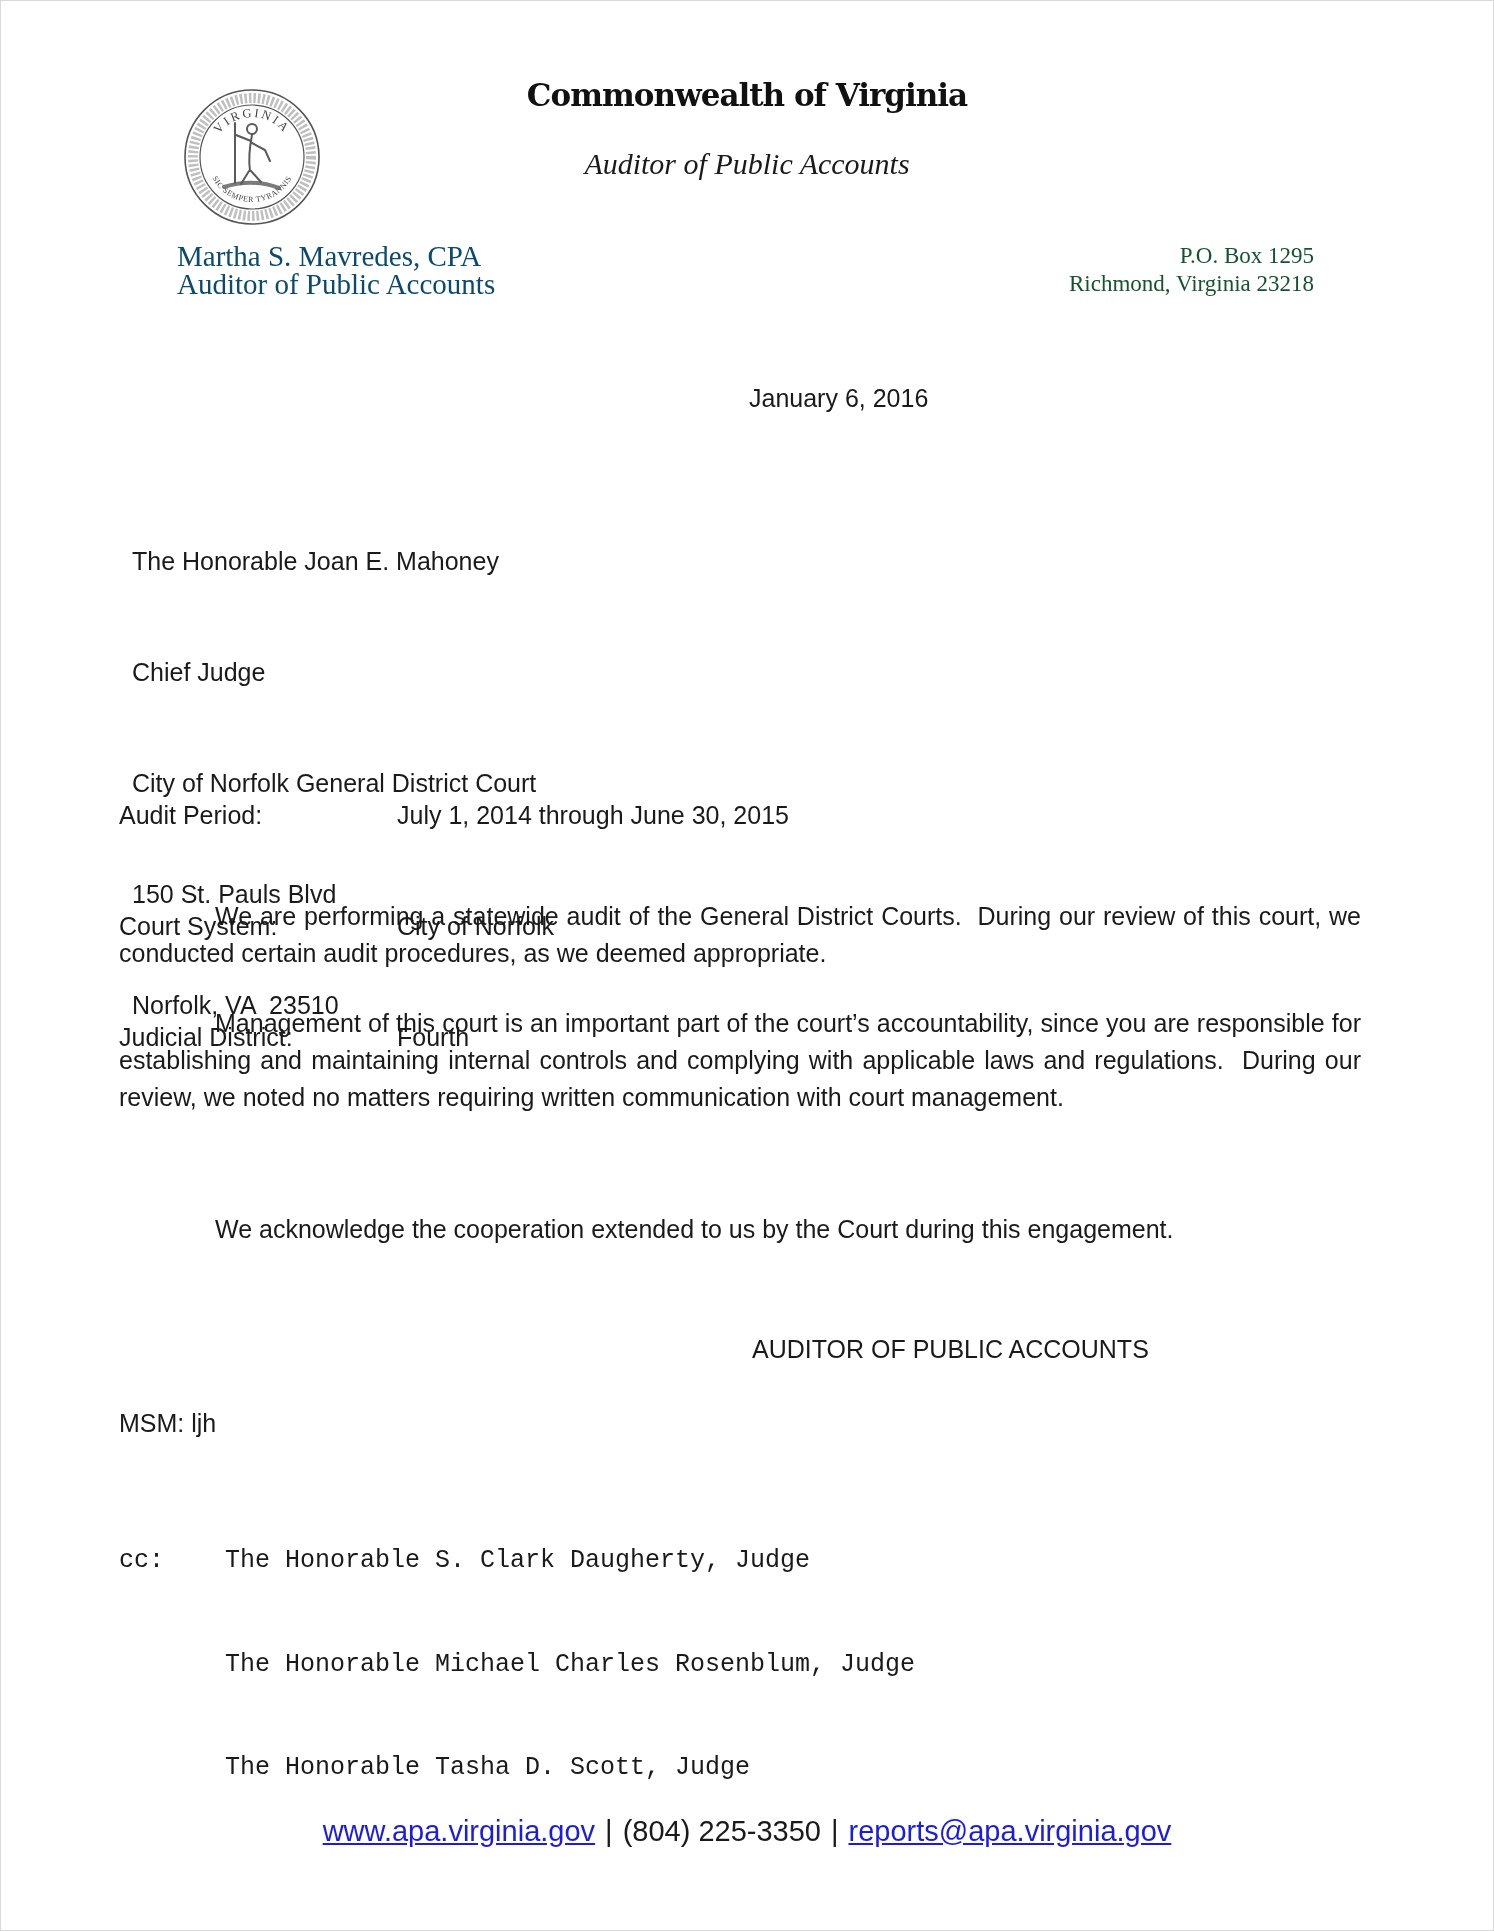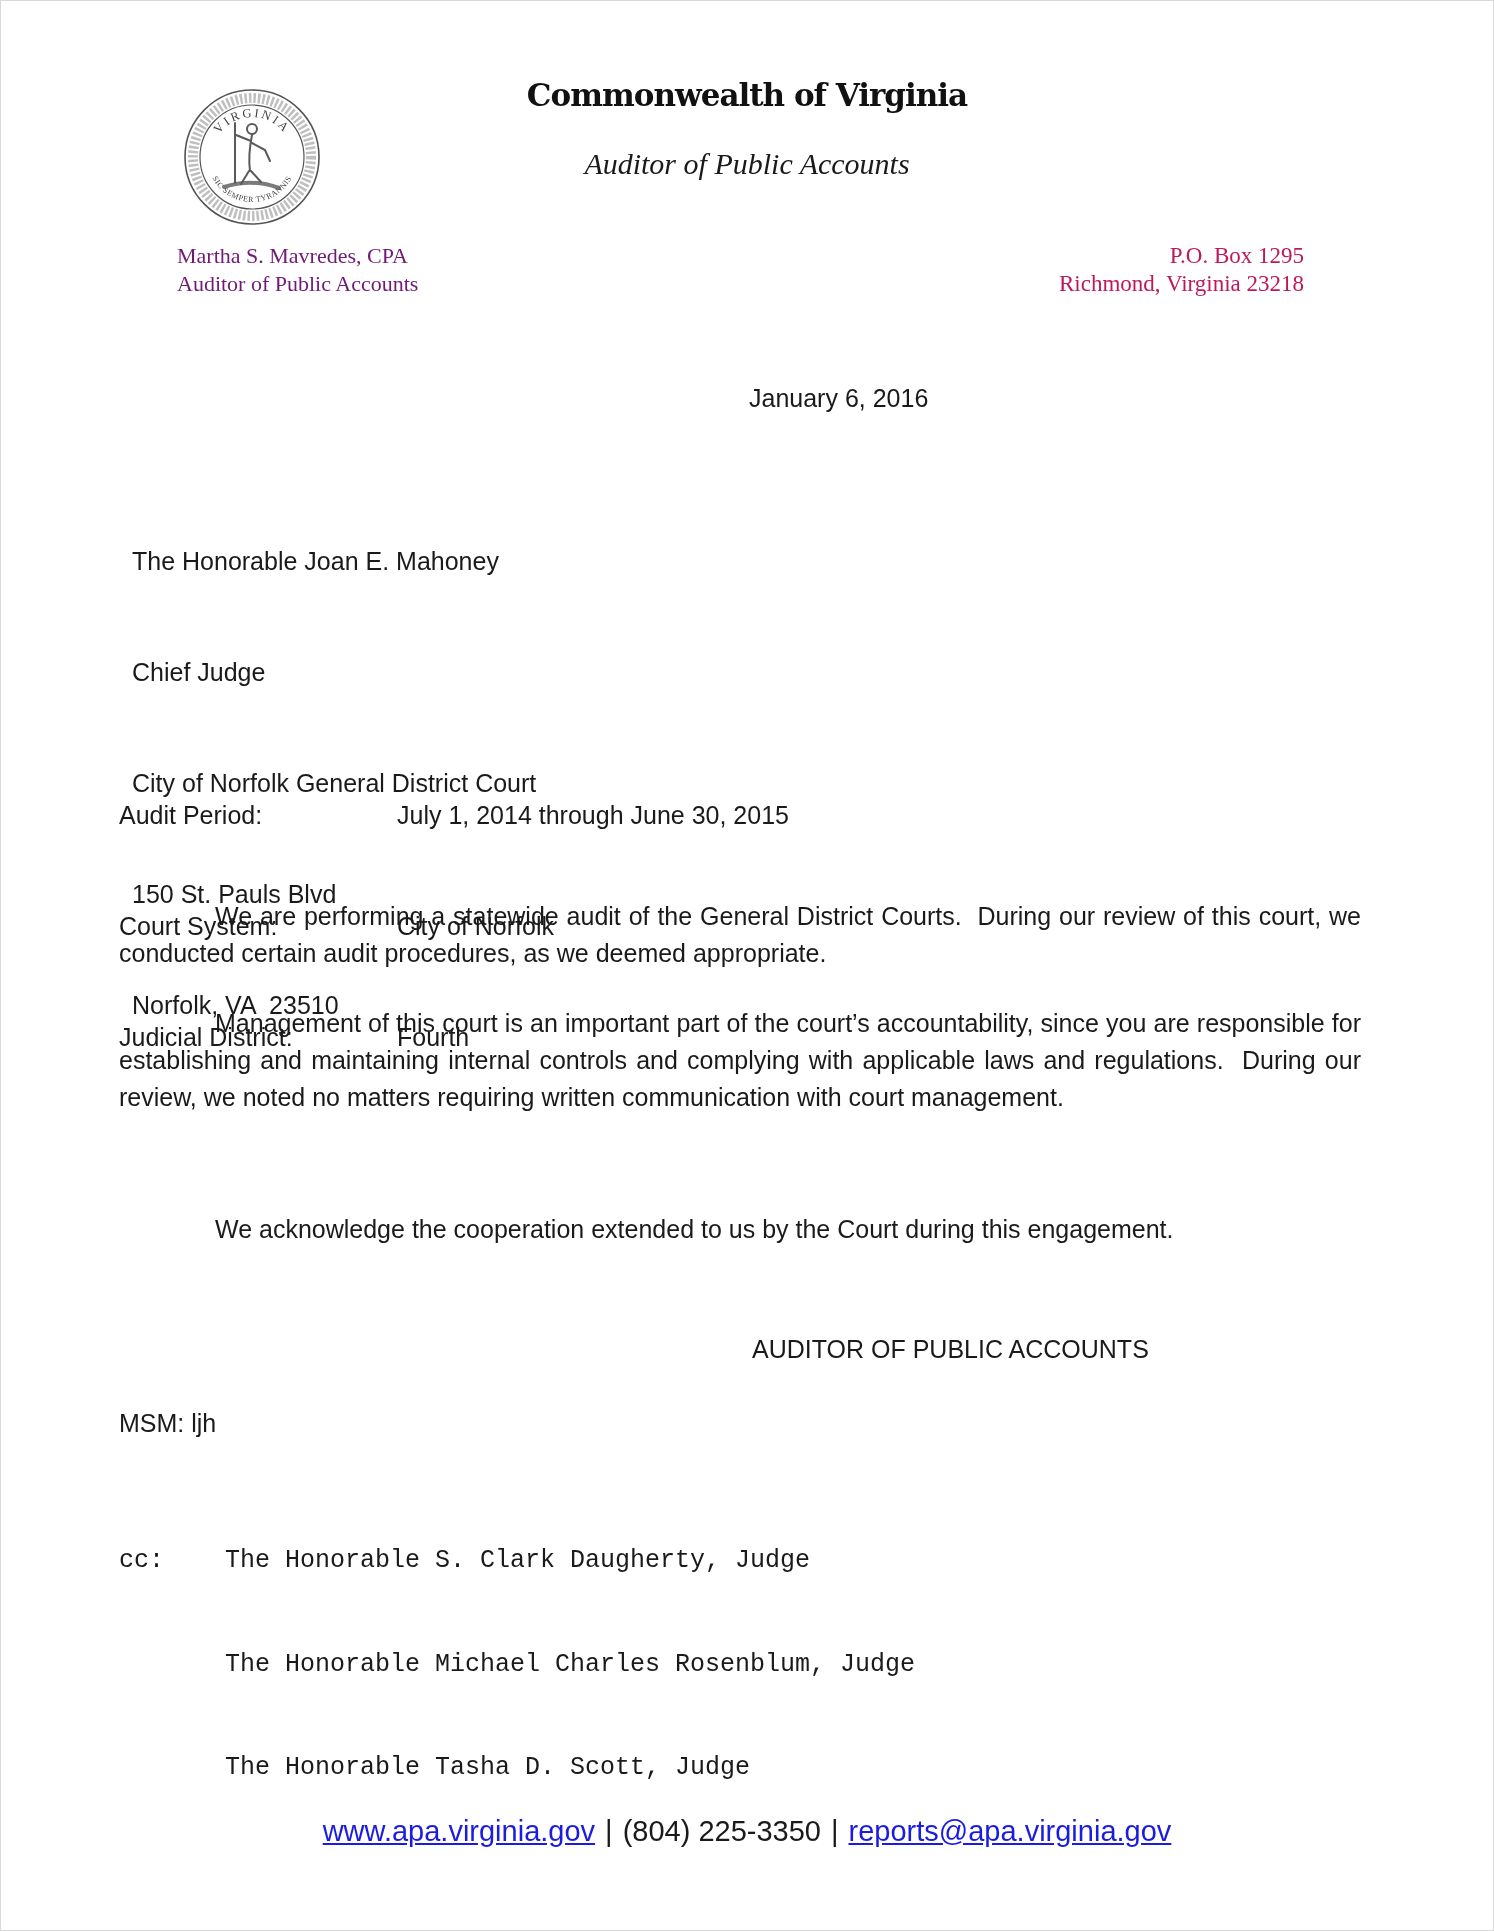--- a/index.html
+++ b/index.html
@@ -52,33 +52,33 @@
     font-family: "Liberation Serif", "DejaVu Serif", serif;
     font-style: italic;
     font-size: 30px;
     color: #1a1a1a;
   }
   .header-left {
     position: absolute;
     left: 176px;
     top: 241px;
     font-family: "Liberation Serif", "DejaVu Serif", serif;
-    font-size: 22px;
+    font-size: 29px;
     line-height: 28px;
-    color: #701a75;
+    color: #0c4a6e;
   }
   .header-right {
     position: absolute;
-    right: 189px;
+    right: 179px;
     top: 241px;
     text-align: right;
     font-family: "Liberation Serif", "DejaVu Serif", serif;
     font-size: 23px;
     line-height: 28px;
-    color: #be185d;
+    color: #14532d;
   }
   
   .doc-text {
     font-size: 25px;
     line-height: 37px;
     white-space: pre-wrap;
   }
   .date-line {
     position: absolute;
     left: 748px;

